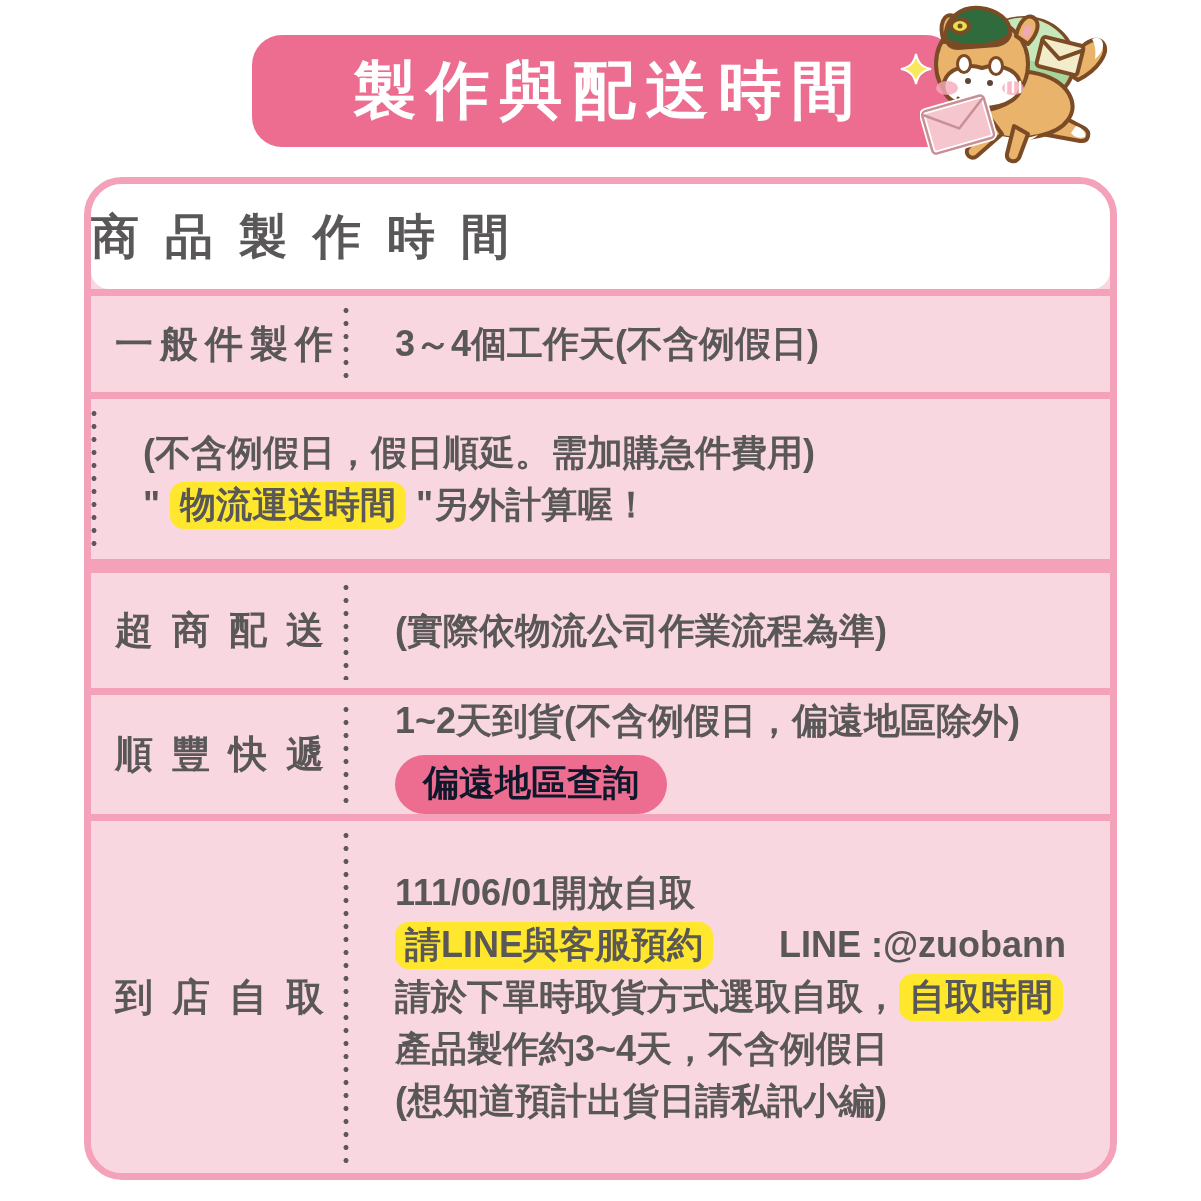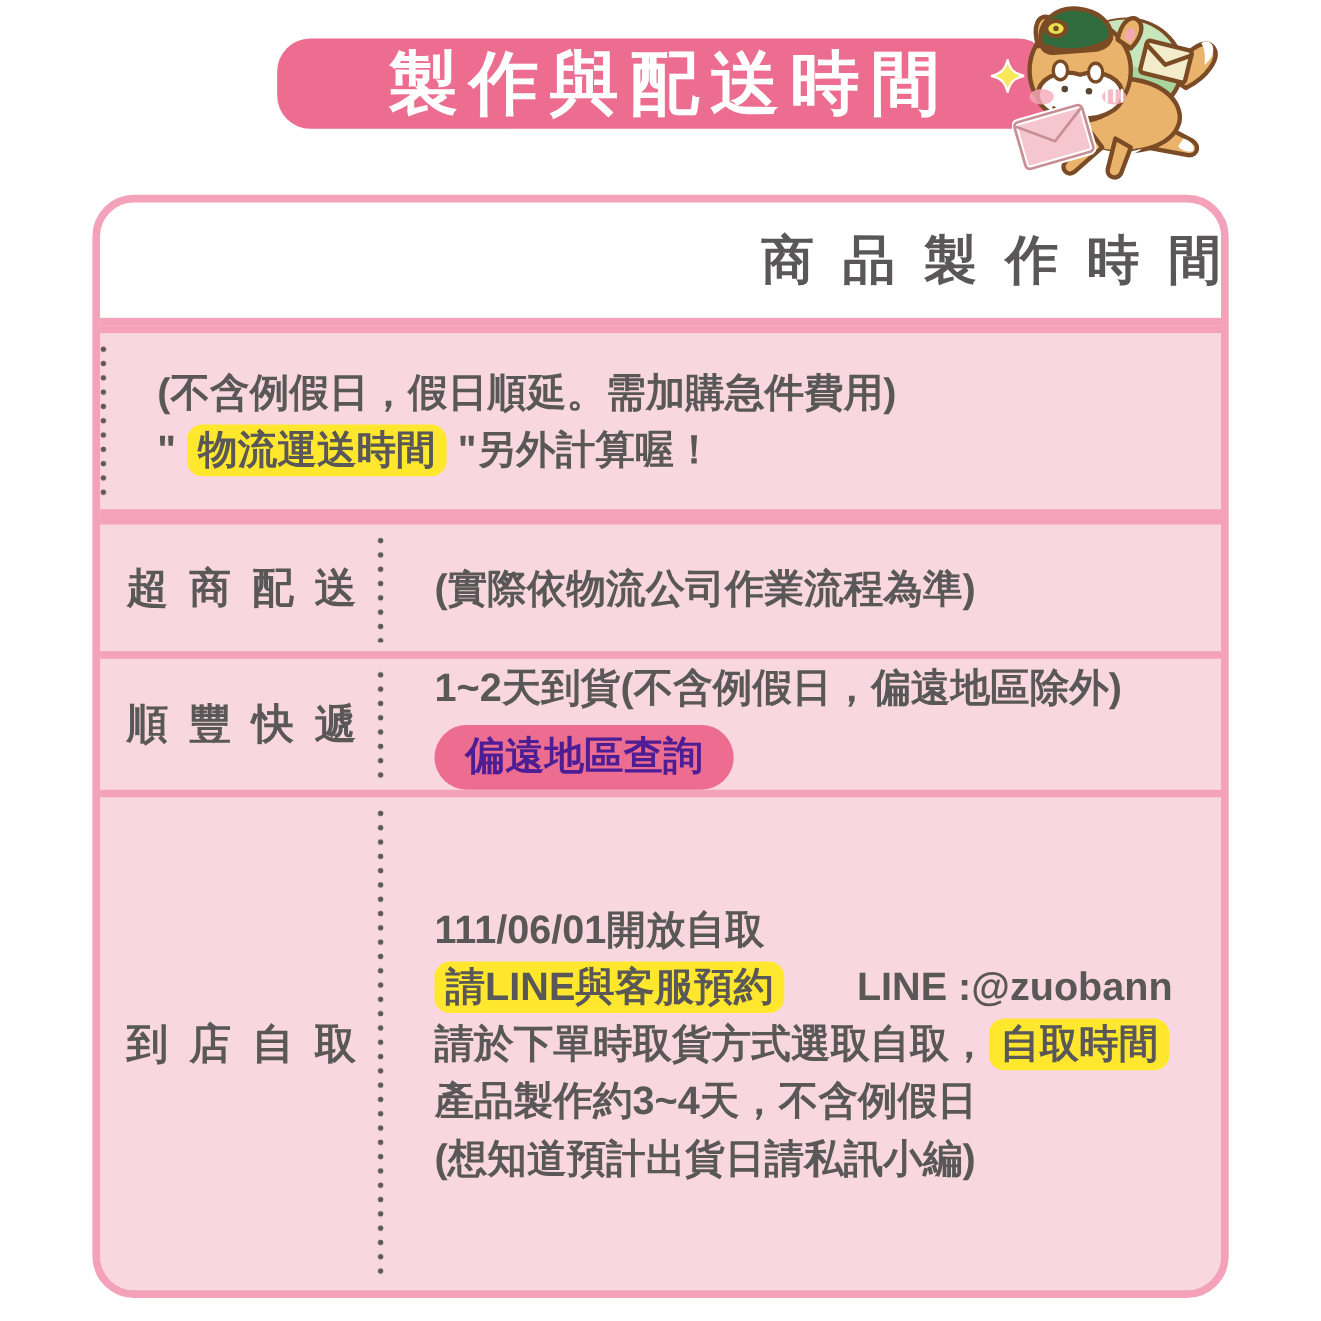--- a/index.html
+++ b/index.html
@@ -6,40 +6,40 @@
   html,body { margin:0; padding:0; }
   body {
     width:1201px; height:1201px; position:relative; overflow:hidden;
     background:#ffffff;
     font-family:"Liberation Sans","DejaVu Sans",sans-serif;
     color:#595757;
   }
 
   
   .banner {
-    position:absolute; left:252px; top:35px; width:704px; height:82px;
+    position:absolute; left:252px; top:35px; width:704px; height:112px;
     background:#ec6d90; border-radius:30px;
     display:flex; align-items:center; justify-content:center;
   }
   .banner-title {
     color:#ffffff; font-size:63px; font-weight:bold;
     letter-spacing:10px; margin-right:-10px; white-space:nowrap;
   }
   .sparkle { position:absolute; left:899px; top:52px; width:34px; height:34px; z-index:3; }
   .mascot  { position:absolute; left:920px; top:2px; width:192px; height:166px; z-index:2; }
 
   
   .card {
     position:absolute; left:84px; top:177px; width:1033px; height:1003px;
     border:7px solid #f3a2ba; border-radius:38px; background:#f8d7e0;
     display:flex; flex-direction:column; overflow:hidden;
   }
   .section-header {
-    background:#ffffff; display:flex; align-items:center; justify-content:flex-end;
-    font-weight:bold; font-size:48px; color:#595757;
+    background:#ffffff; display:flex; align-items:center; justify-content:flex-start;
+    font-weight:bold; font-size:48px; color:#595757;border-radius:18px;
   }
   .sh-production { flex:0 0 105px; }
   .sh-shipping   { flex:0 0 89px; }
   .sh-production .sh-txt { letter-spacing:26px; margin-right:-26px; white-space:nowrap; }
   .sh-shipping   .sh-txt { letter-spacing:9px;  margin-right:-9px;  white-space:nowrap; }
 
   .divider { flex:0 0 7px; background:#f3a2ba; }
 
   .row { display:flex; background:#f8d7e0; }
   .r-standard    { flex:0 0 96px; }
@@ -71,21 +71,21 @@
   .row-content p { margin:0; line-height:52px; white-space:nowrap; }
   .r-convenience .row-content p { line-height:56px; }
   .r-standard .row-content p { line-height:52px; }
 
   .hl {
     background:#ffe72e; border-radius:14px; padding:2px 10px 4px;
     -webkit-box-decoration-break:clone; box-decoration-break:clone;margin-top:36px;
   }
   .pill-button {
     align-self:flex-start; display:inline-block; margin-top:8px;
-    background:#ec6d90; color:#4c1d95; border:none; border-radius:999px;
+    background:#ec6d90; color:#0f172a; border:none; border-radius:999px;
     font-family:inherit; font-size:36px; font-weight:bold;
     padding:6px 28px 10px; line-height:1.2; cursor:pointer;
   }
   .line-id { margin-left:66px; }
 </style>
 </head>
 <body>
 
 <div class="banner">
   <span class="banner-title">製作與配送時間</span>
@@ -151,20 +151,29 @@
 </svg>
 
 <main class="card">
 
   <div class="section-header sh-production">
     <span class="sh-txt">商品製作時間</span>
   </div>
 
   <div class="divider"></div>
 
+  <div class="row r-standard">
+    <div class="row-label">
+      <span class="ls5">一般件製作</span>
+    </div>
+    <div class="dots"></div>
+    <div class="row-content">
+      <p><span>3～4個工作天(不含例假日)</span></p>
+    </div>
+  </div>
 
   <div class="divider"></div>
 
   <div class="row r-rush">
     <div class="dots"></div>
     <div class="row-content">
       <p><span>(不含例假日，假日順延。需加購急件費用)</span></p>
       <p>
         <span>" </span><span class="hl">物流運送時間</span><span> "另外計算喔！</span>
       </p>

